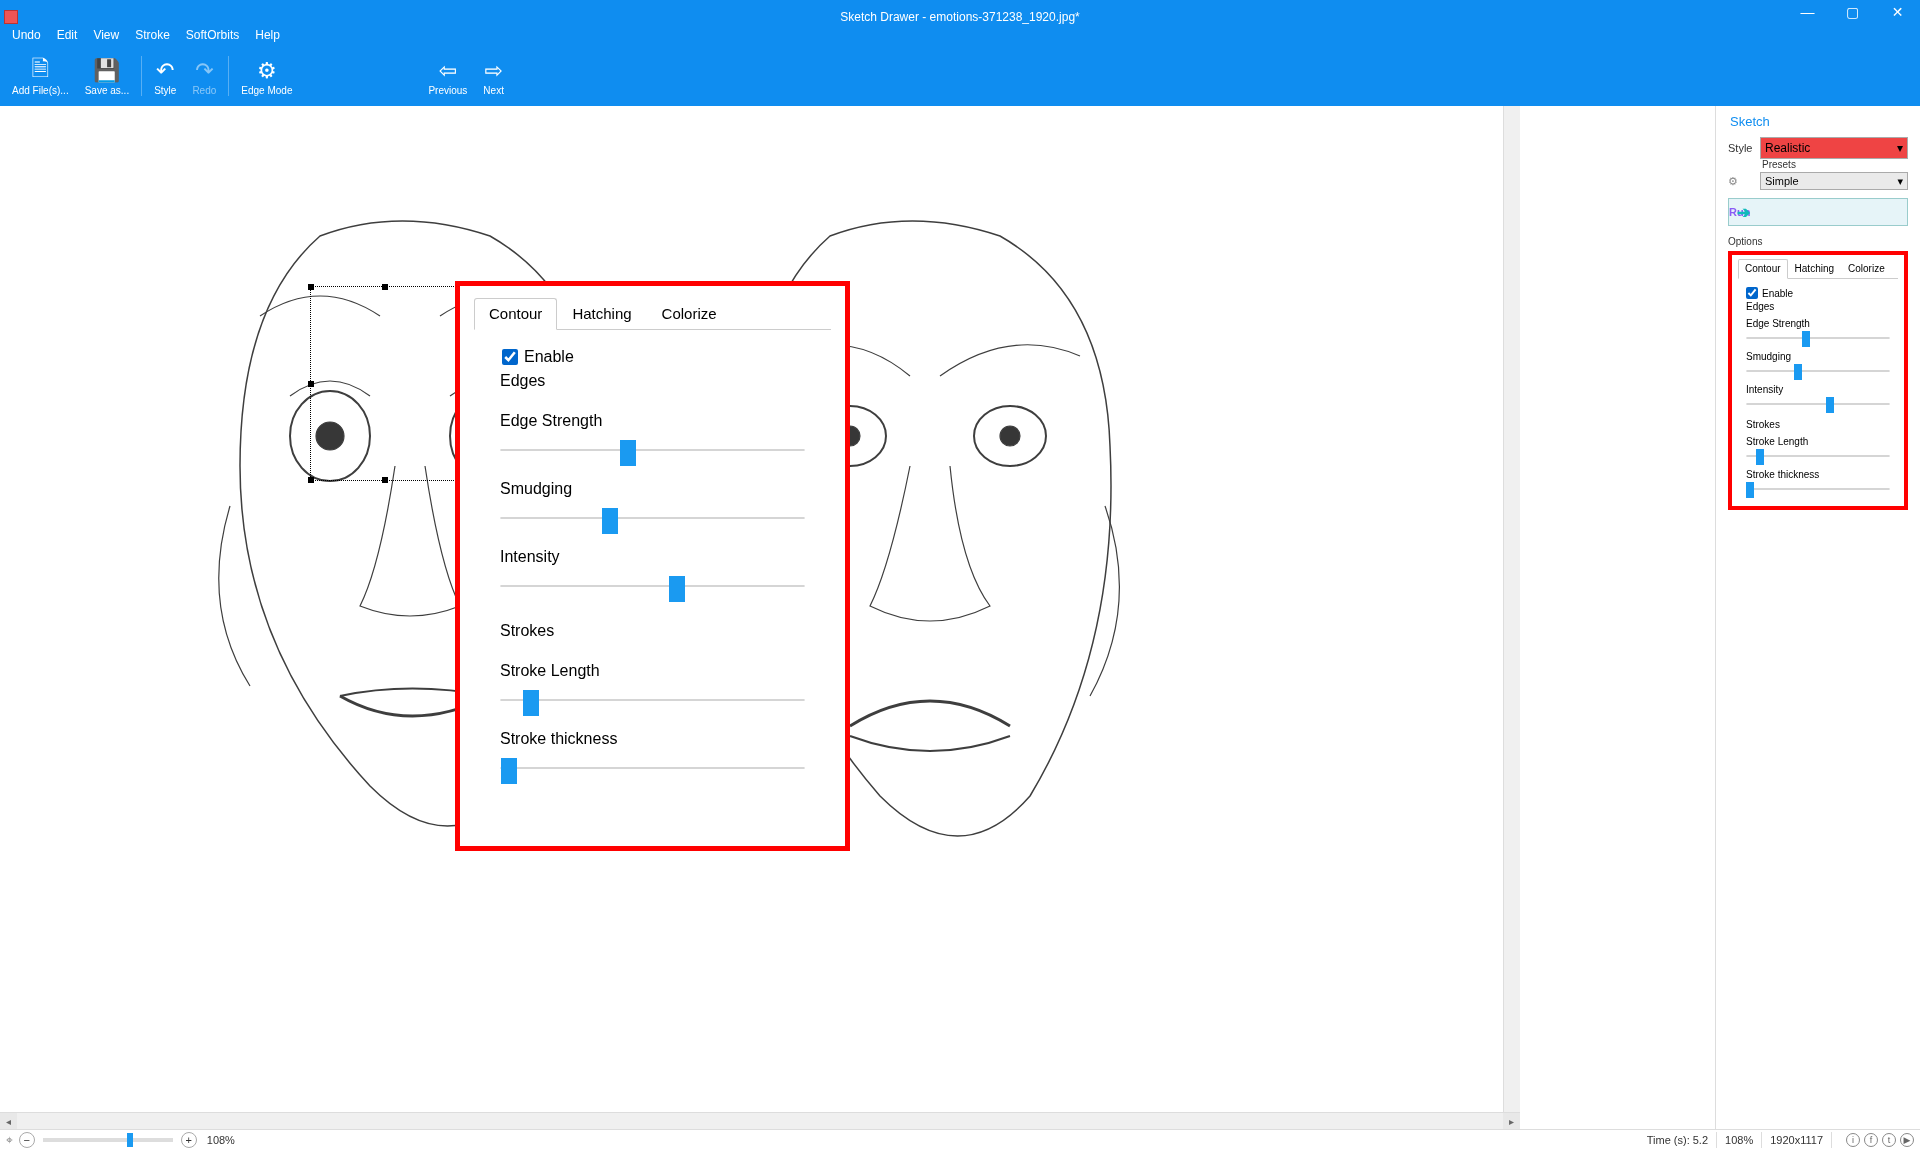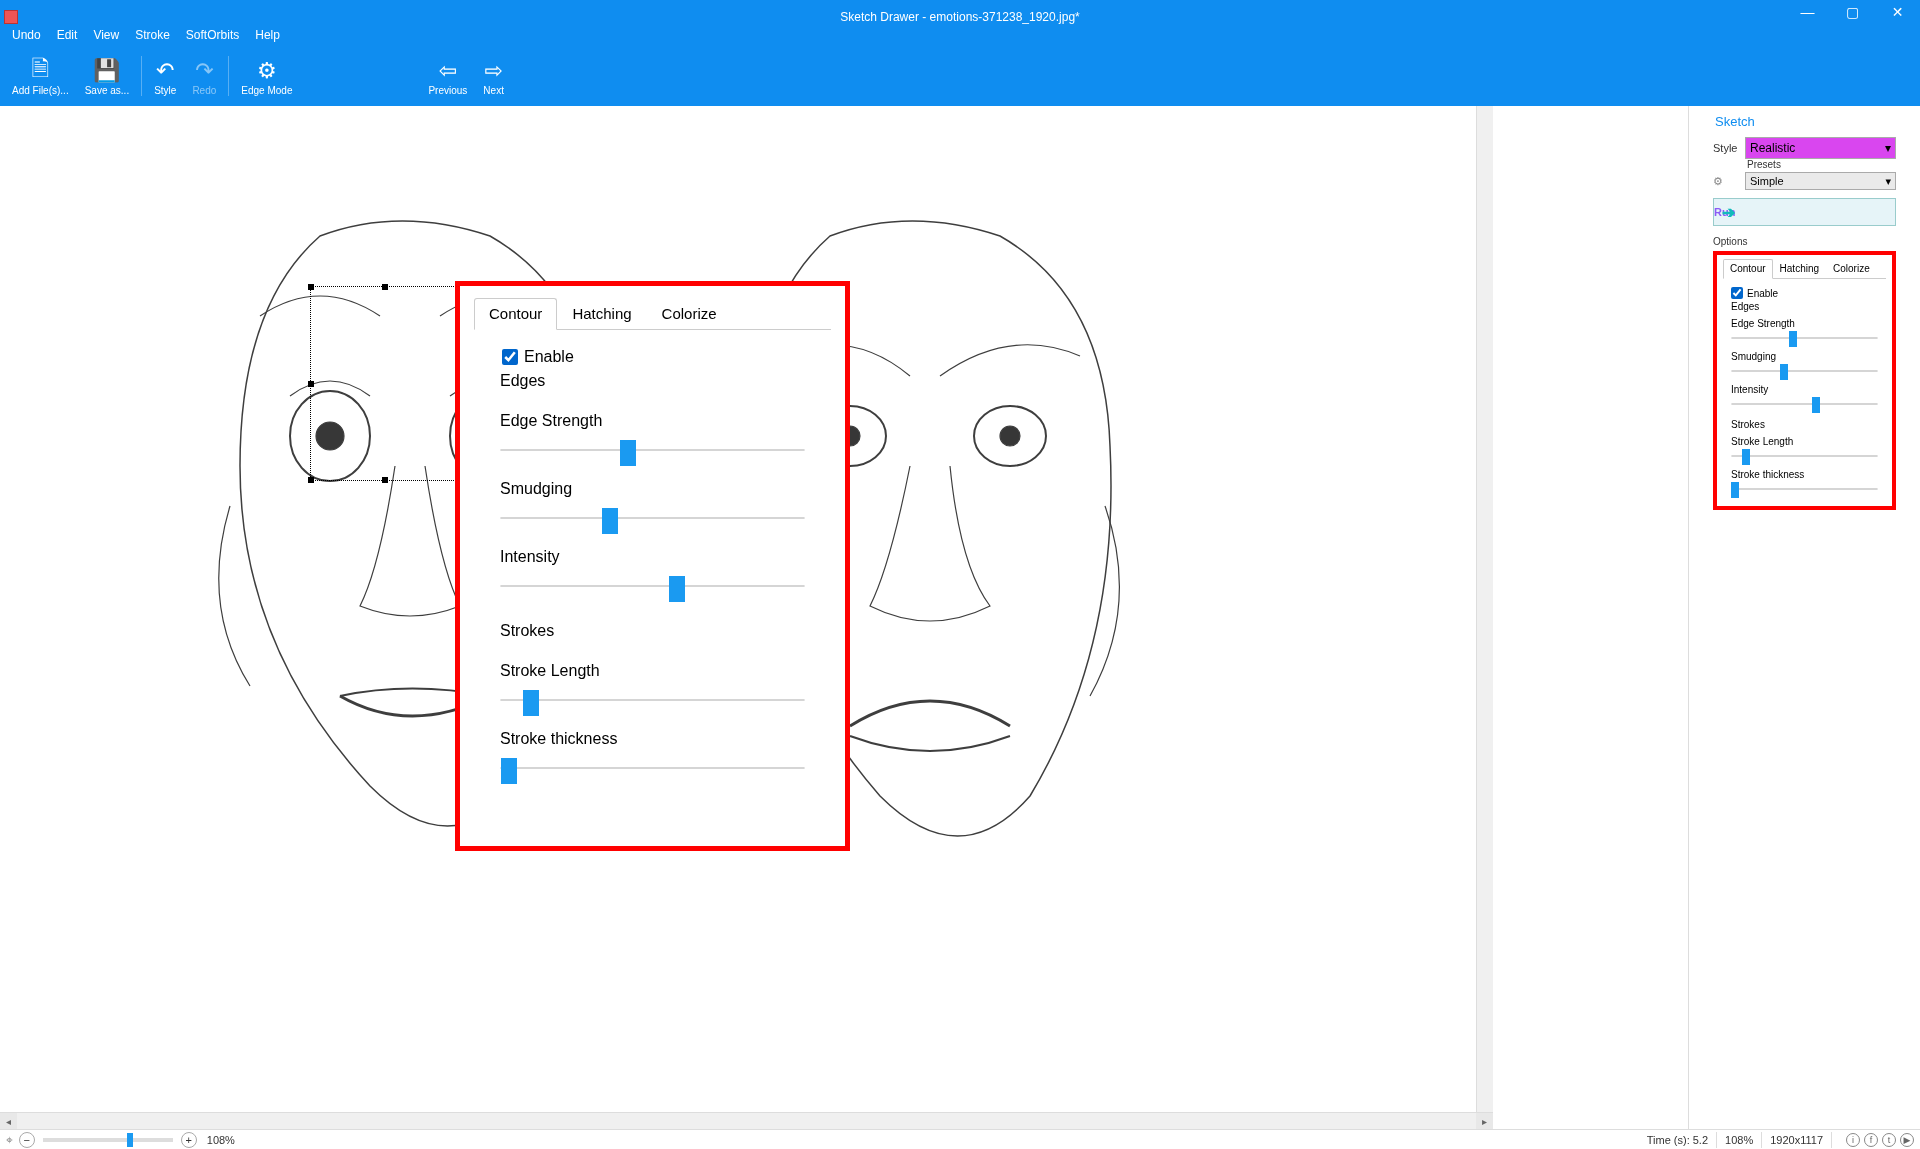--- a/index.html
+++ b/index.html
@@ -48,25 +48,25 @@
 .overlay-body { padding: 0 12px; }
 .check-row { display: flex; align-items: center; font-size: 16px; margin-bottom: 6px; margin-left:16px;}
 .check-row input { width: 16px; height: 16px; margin-right: 6px; accent-color: #0066cc; }
 .section-label { font-size: 16px; margin: 4px 0 16px 14px; }
 .ctrl-label { font-size: 16px; margin: 22px 0 12px 14px; }
 .slider-row { margin: 0 14px; position: relative; height: 16px; }
 .track { position: absolute; top: 7px; left: 0; right: 0; height: 2px; background: linear-gradient(#e0e0e0, #f5f5f5); border: 1px solid #d5d5d5; border-radius: 2px; }
 .thumb { position: absolute; top: -2px; width: 16px; height: 26px; background: #1a9af1; margin-left: -8px; }
 
 
-.right-panel { width: 232px; border-left: 1px solid #ddd; background: #fff; padding: 4px 24px; font-size: 11px; }
+.right-panel { width: 205px; border-left: 1px solid #ddd; background: #fff; padding: 4px 12px; font-size: 11px; }
 .rp-title { color: #0f8df0; font-size: 13px; padding: 4px 2px 8px; }
 .rp-row { display: flex; align-items: center; }
 .rp-label { width: 32px; color: #333; font-size: 11px; }
-.rp-select { flex: 1; border: 1px solid #aaa; background: #d946ef; height: 22px; padding: 0 4px; display: flex; align-items: center; justify-content: space-between; font-size: 12px; }
+.rp-select { flex: 1; border: 1px solid #aaa; background: #ef4444; height: 22px; padding: 0 4px; display: flex; align-items: center; justify-content: space-between; font-size: 12px; }
 .rp-preset-label { font-size: 10px; color: #333; margin-left: 34px; margin-bottom: 2px; }
 .rp-preset-row { display: flex; align-items: center; margin-bottom: 8px; }
 .rp-preset-row .rp-label { width: 32px; display:flex; align-items:center; }
 .rp-preset-sel { flex: 1; border: 1px solid #aaa; background: #eaeaea; height: 18px; padding: 0 4px; display: flex; align-items: center; justify-content: space-between; font-size: 11px; }
 .rp-run { border: 1px solid #9cc; background: #e6f4f8; height: 28px; display: flex; align-items: center; position: relative; font-weight: bold; cursor: pointer; margin-bottom: 10px; }
 .rp-run-icon { position: absolute; left: 8px; color: #1bb; font-size: 16px; }
 .rp-run-text { width: 100%; font-size: 11px; color: #8b5cf6; }
 
 .rp-options-label { font-size: 10px; color: #333; margin-bottom: 4px; }
 .rp-options-box { border: 4px solid #f00; padding: 4px 6px; }

